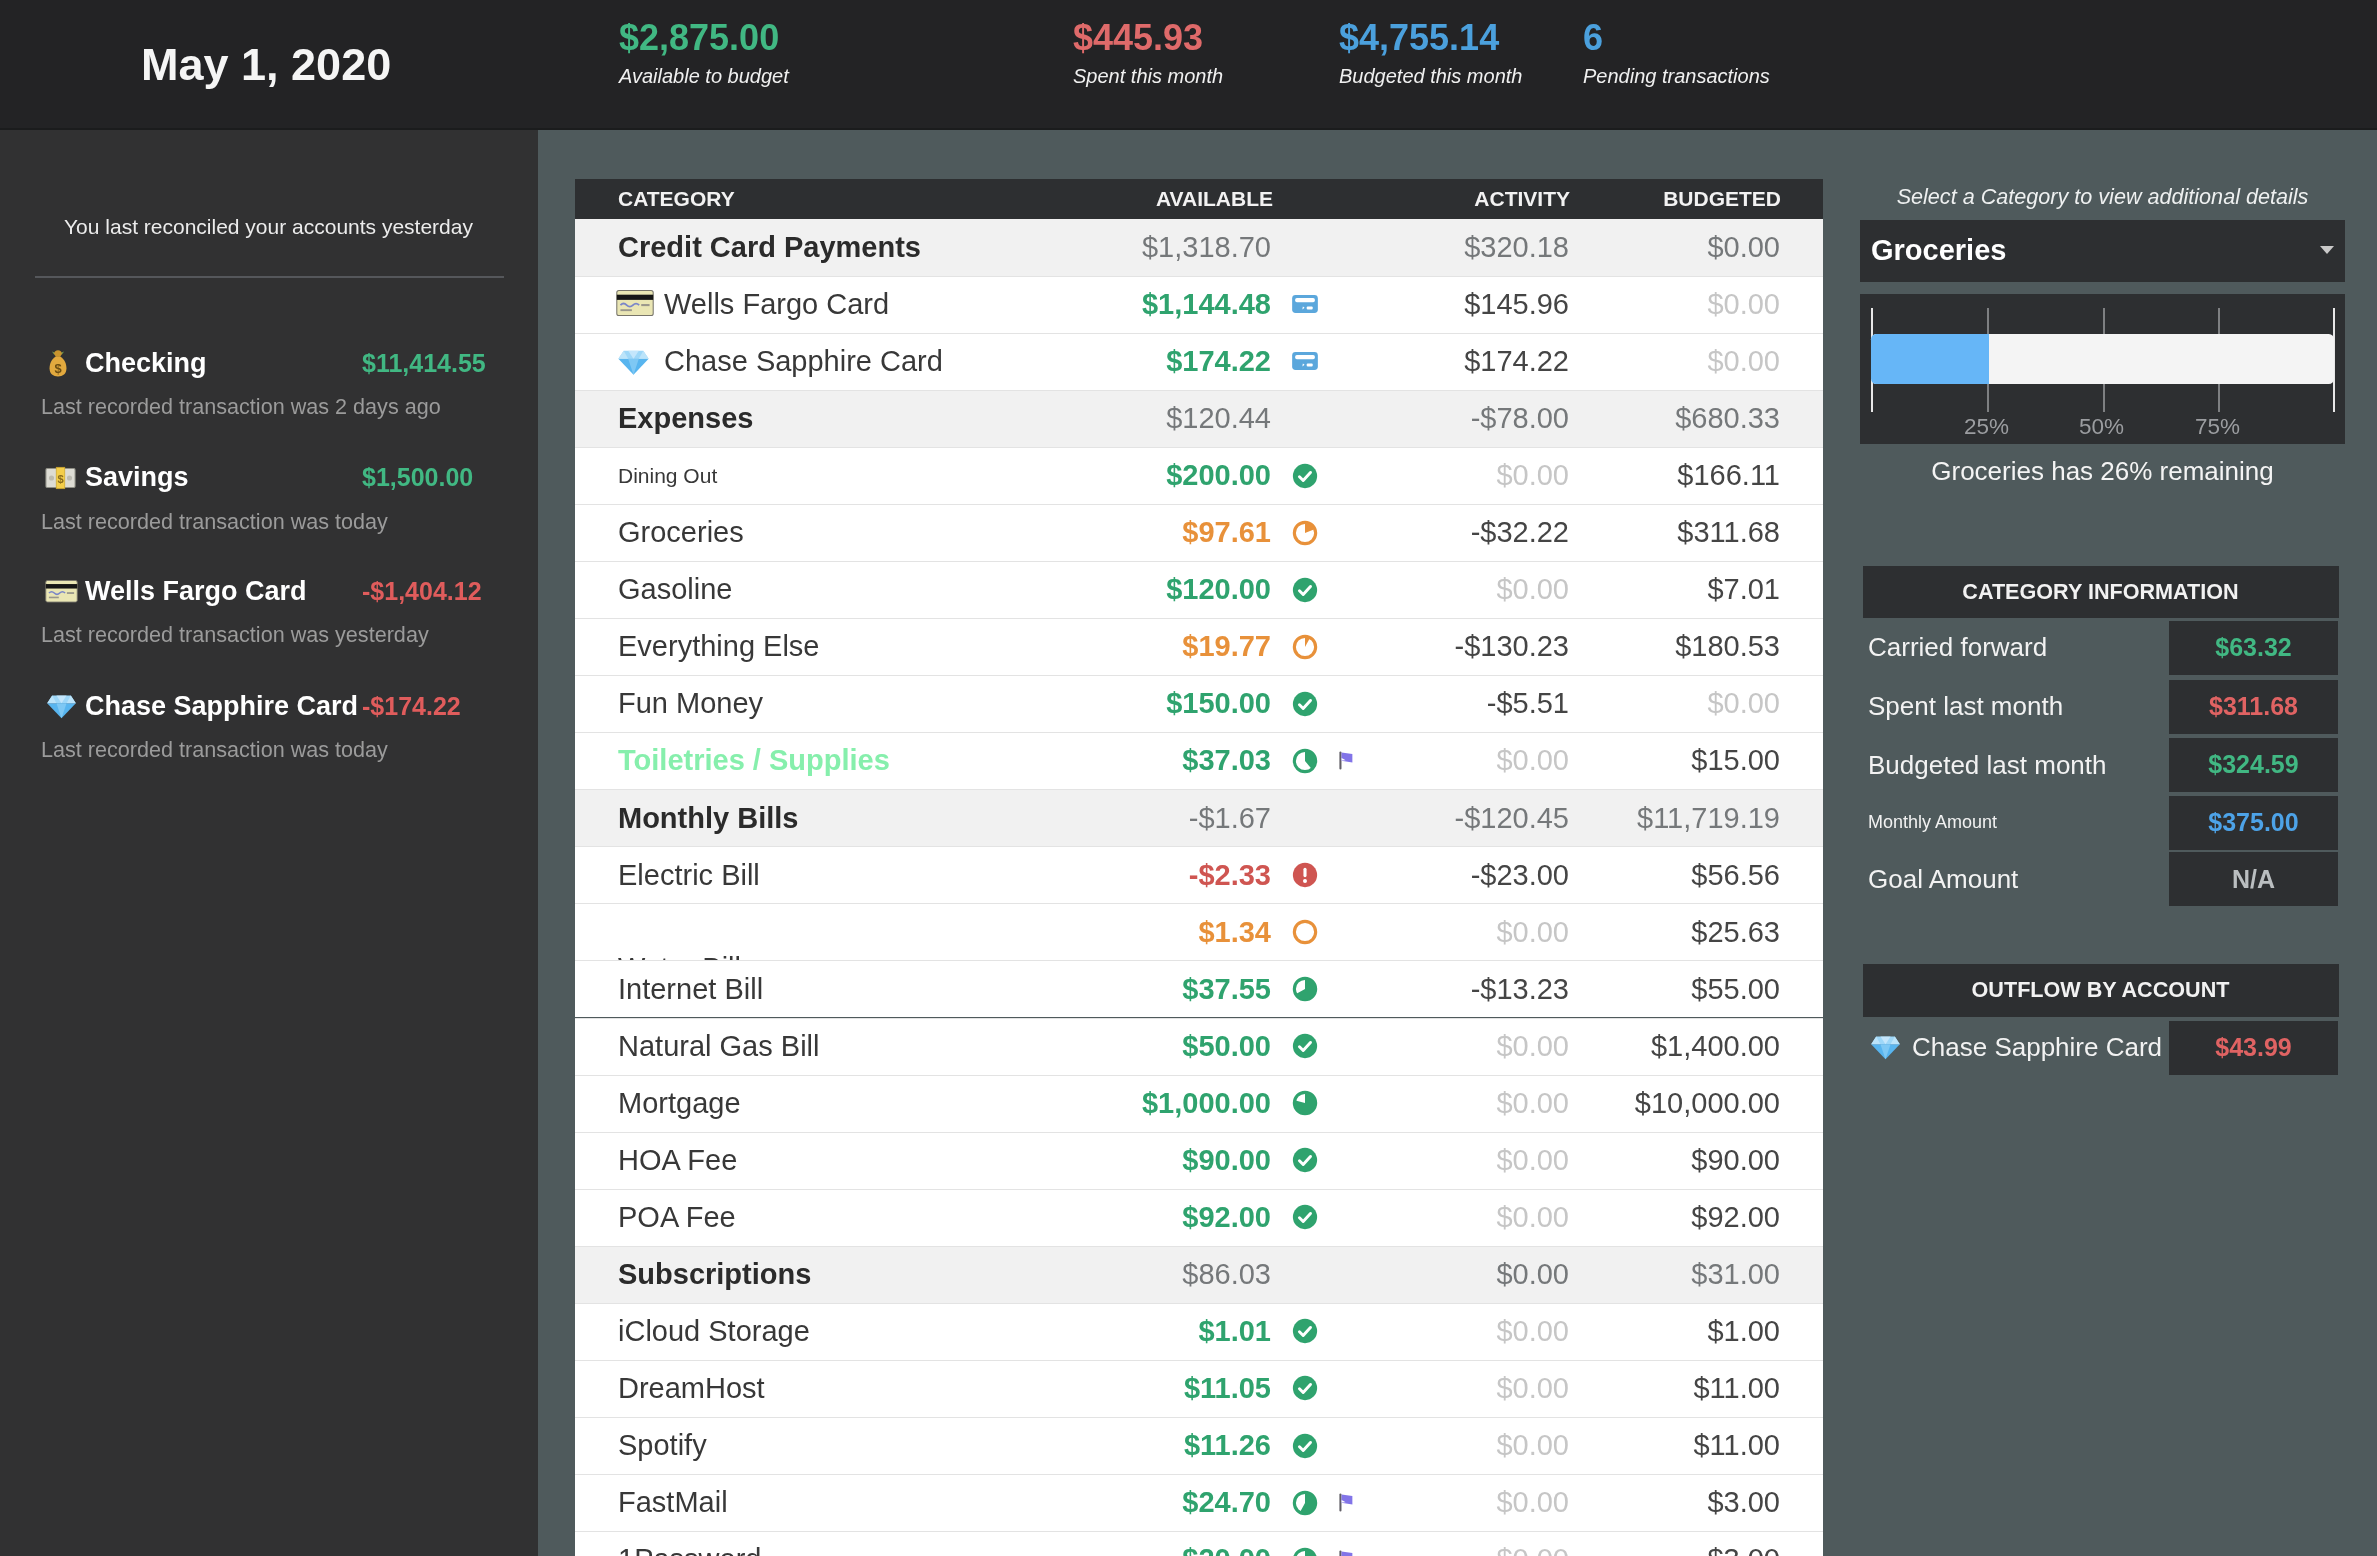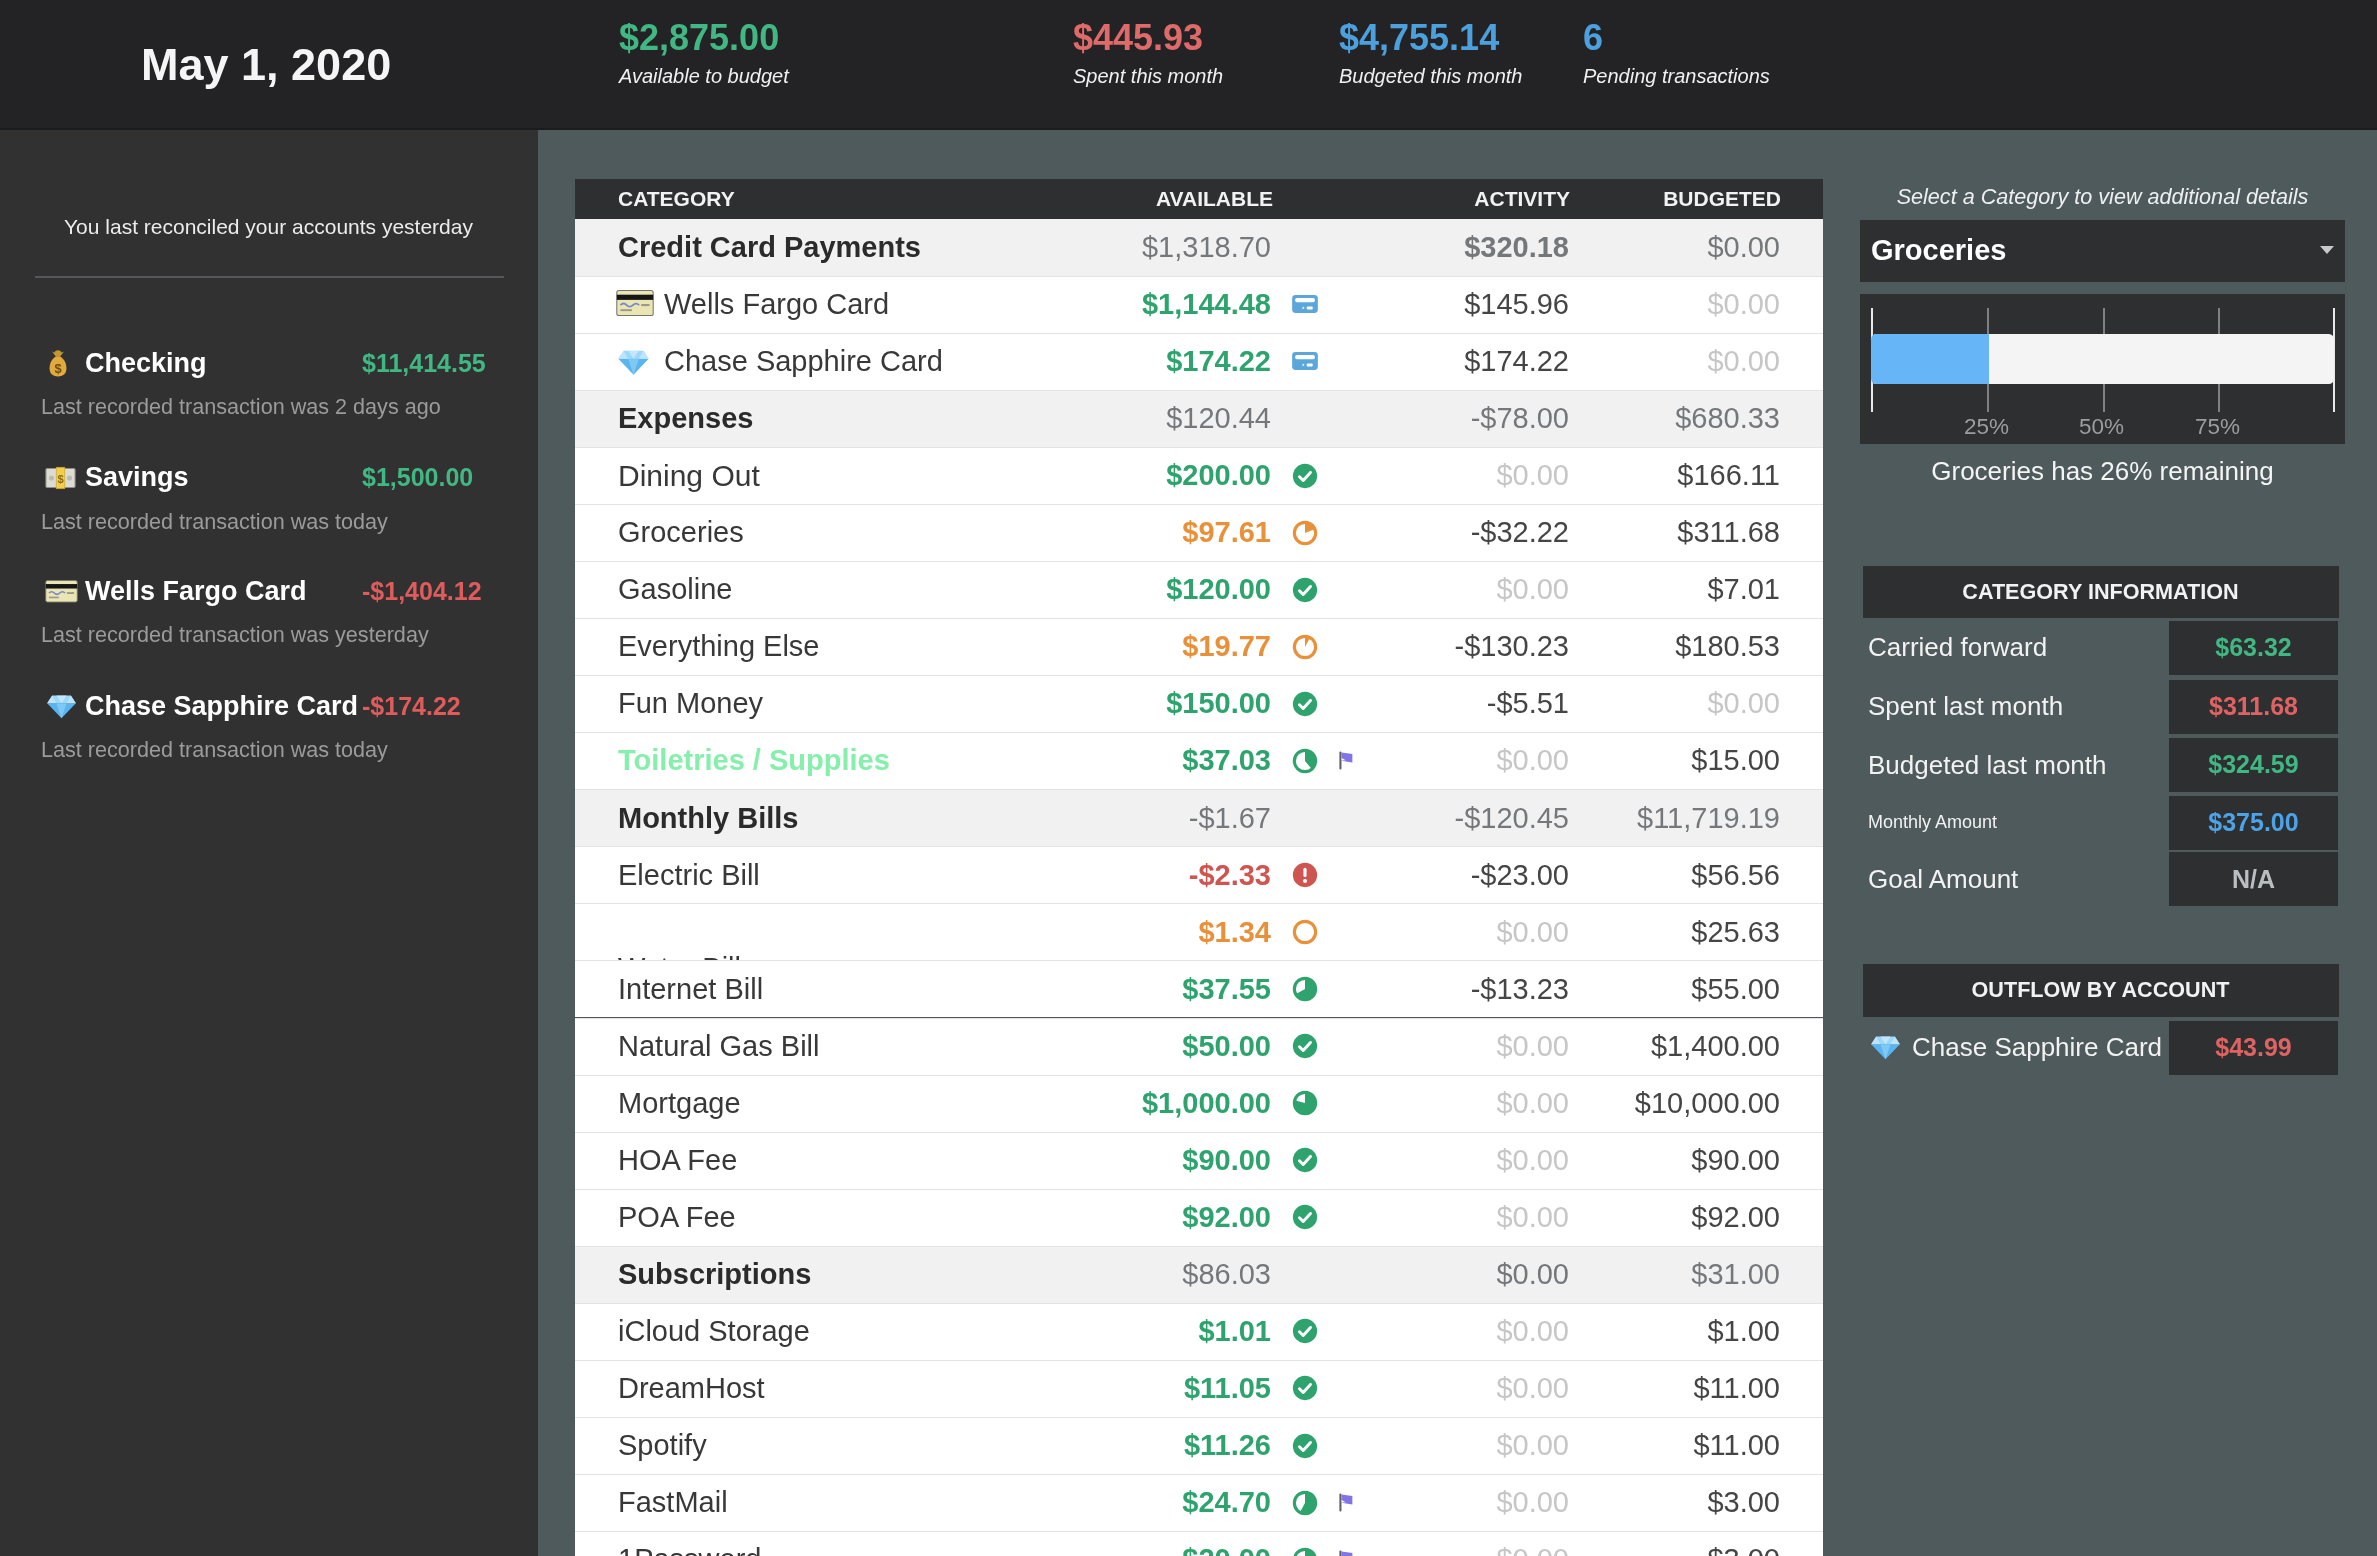--- a/index.html
+++ b/index.html
@@ -63,21 +63,21 @@
 <div style="position:absolute;left:362px;top:691px;font-size:25px;line-height:31px;color:#e05c5c;font-weight:bold;white-space:nowrap;">-$174.22</div>
 <div style="position:absolute;left:41px;top:737px;font-size:21.6px;line-height:26px;color:#9b9b9b;font-weight:normal;white-space:nowrap;">Last recorded transaction was today</div>
 <div style="position:absolute;left:575px;top:179px;width:1248px;height:40px;background:#2d2f31;"></div>
 <div style="position:absolute;left:618px;top:187px;font-size:21px;line-height:24px;color:#f2f2f2;font-weight:bold;white-space:nowrap;">CATEGORY</div>
 <div style="position:absolute;right:1104px;top:187px;font-size:21px;line-height:24px;color:#f2f2f2;font-weight:bold;white-space:nowrap;text-align:right;">AVAILABLE</div>
 <div style="position:absolute;right:807px;top:187px;font-size:21px;line-height:24px;color:#f2f2f2;font-weight:bold;white-space:nowrap;text-align:right;">ACTIVITY</div>
 <div style="position:absolute;right:596px;top:187px;font-size:21px;line-height:24px;color:#f2f2f2;font-weight:bold;white-space:nowrap;text-align:right;">BUDGETED</div>
 <div style="position:absolute;left:575px;top:219px;width:1248px;height:57px;background:#f1f1f1;"></div>
 <div style="position:absolute;left:618px;top:230px;font-size:29px;line-height:35px;color:#2b2b2b;font-weight:bold;white-space:nowrap;">Credit Card Payments</div>
 <div style="position:absolute;right:1106px;top:230px;font-size:29px;line-height:35px;color:#75787a;font-weight:normal;white-space:nowrap;text-align:right;">$1,318.70</div>
-<div style="position:absolute;right:808px;top:230px;font-size:29px;line-height:35px;color:#75787a;font-weight:bold;white-space:nowrap;text-align:right;">$320.18</div>
+<div style="position:absolute;right:808px;top:230px;font-size:29px;line-height:35px;color:#75787a;font-weight:normal;white-space:nowrap;text-align:right;">$320.18</div>
 <div style="position:absolute;right:597px;top:230px;font-size:29px;line-height:35px;color:#75787a;font-weight:normal;white-space:nowrap;text-align:right;">$0.00</div>
 <div style="position:absolute;left:575px;top:276px;width:1248px;height:57px;background:#ffffff;border-top:1.7px solid #e3e3e3;"></div>
 <div style="position:absolute;left:616px;top:290px;width:40px;height:29px;"><svg width="38" height="26" viewBox="0 0 36 25">
       <rect x="0.5" y="0.5" width="35" height="24" rx="2" fill="#eae6b4" stroke="#77746a" stroke-width="1"></rect>
       <rect x="0.5" y="4.5" width="35" height="5" fill="#161616"></rect>
       <path d="M4 14.5 q3 -3 6 0 t6 0 t6 0" stroke="#7a86c8" stroke-width="1.7" fill="none"></path>
       <rect x="24" y="13.5" width="8" height="2" fill="#9a978b"></rect>
       <rect x="4" y="18.5" width="11" height="1.8" fill="#9a978b"></rect>
     </svg></div>
 <div style="position:absolute;left:664px;top:287px;font-size:29px;line-height:35px;color:#383838;font-weight:normal;white-space:nowrap;">Wells Fargo Card</div>
@@ -108,21 +108,21 @@
       <rect x="17" y="13.5" width="7" height="3.5" rx="1.2" fill="#fff"></rect>
     </svg></div>
 <div style="position:absolute;right:808px;top:344px;font-size:29px;line-height:35px;color:#454545;font-weight:normal;white-space:nowrap;text-align:right;">$174.22</div>
 <div style="position:absolute;right:597px;top:344px;font-size:29px;line-height:35px;color:#c6c6c6;font-weight:normal;white-space:nowrap;text-align:right;">$0.00</div>
 <div style="position:absolute;left:575px;top:390px;width:1248px;height:57px;background:#f1f1f1;border-top:1.7px solid #e3e3e3;"></div>
 <div style="position:absolute;left:618px;top:401px;font-size:29px;line-height:35px;color:#2b2b2b;font-weight:bold;white-space:nowrap;">Expenses</div>
 <div style="position:absolute;right:1106px;top:401px;font-size:29px;line-height:35px;color:#75787a;font-weight:normal;white-space:nowrap;text-align:right;">$120.44</div>
 <div style="position:absolute;right:808px;top:401px;font-size:29px;line-height:35px;color:#75787a;font-weight:normal;white-space:nowrap;text-align:right;">-$78.00</div>
 <div style="position:absolute;right:597px;top:401px;font-size:29px;line-height:35px;color:#75787a;font-weight:normal;white-space:nowrap;text-align:right;">$680.33</div>
 <div style="position:absolute;left:575px;top:447px;width:1248px;height:57px;background:#ffffff;border-top:1.7px solid #e3e3e3;"></div>
-<div style="position:absolute;left:618px;top:458px;font-size:30px;line-height:35px;color:#383838;font-weight:normal;white-space:nowrap;">Dining Out</div>
+<div style="position:absolute;left:618px;top:458px;font-size:21px;line-height:35px;color:#383838;font-weight:normal;white-space:nowrap;">Dining Out</div>
 <div style="position:absolute;right:1106px;top:458px;font-size:29px;line-height:35px;color:#2fa36e;font-weight:bold;white-space:nowrap;text-align:right;">$200.00</div>
 <div style="position:absolute;left:1292px;top:463px;width:26px;height:26px;"><svg width="26" height="26" viewBox="0 0 30 30">
       <circle cx="15" cy="15" r="14" fill="#2fa36e"></circle>
       <path d="M8.6 15.8l4.3 4.3 8.4-9.2" stroke="#fff" stroke-width="3.4" fill="none" stroke-linecap="round" stroke-linejoin="round"></path>
     </svg></div>
 <div style="position:absolute;right:808px;top:458px;font-size:29px;line-height:35px;color:#c6c6c6;font-weight:normal;white-space:nowrap;text-align:right;">$0.00</div>
 <div style="position:absolute;right:597px;top:458px;font-size:29px;line-height:35px;color:#454545;font-weight:normal;white-space:nowrap;text-align:right;">$166.11</div>
 <div style="position:absolute;left:575px;top:504px;width:1248px;height:57px;background:#ffffff;border-top:1.7px solid #e3e3e3;"></div>
 <div style="position:absolute;left:618px;top:515px;font-size:29px;line-height:35px;color:#383838;font-weight:normal;white-space:nowrap;">Groceries</div>
 <div style="position:absolute;right:1106px;top:515px;font-size:29px;line-height:35px;color:#e8913a;font-weight:bold;white-space:nowrap;text-align:right;">$97.61</div>

